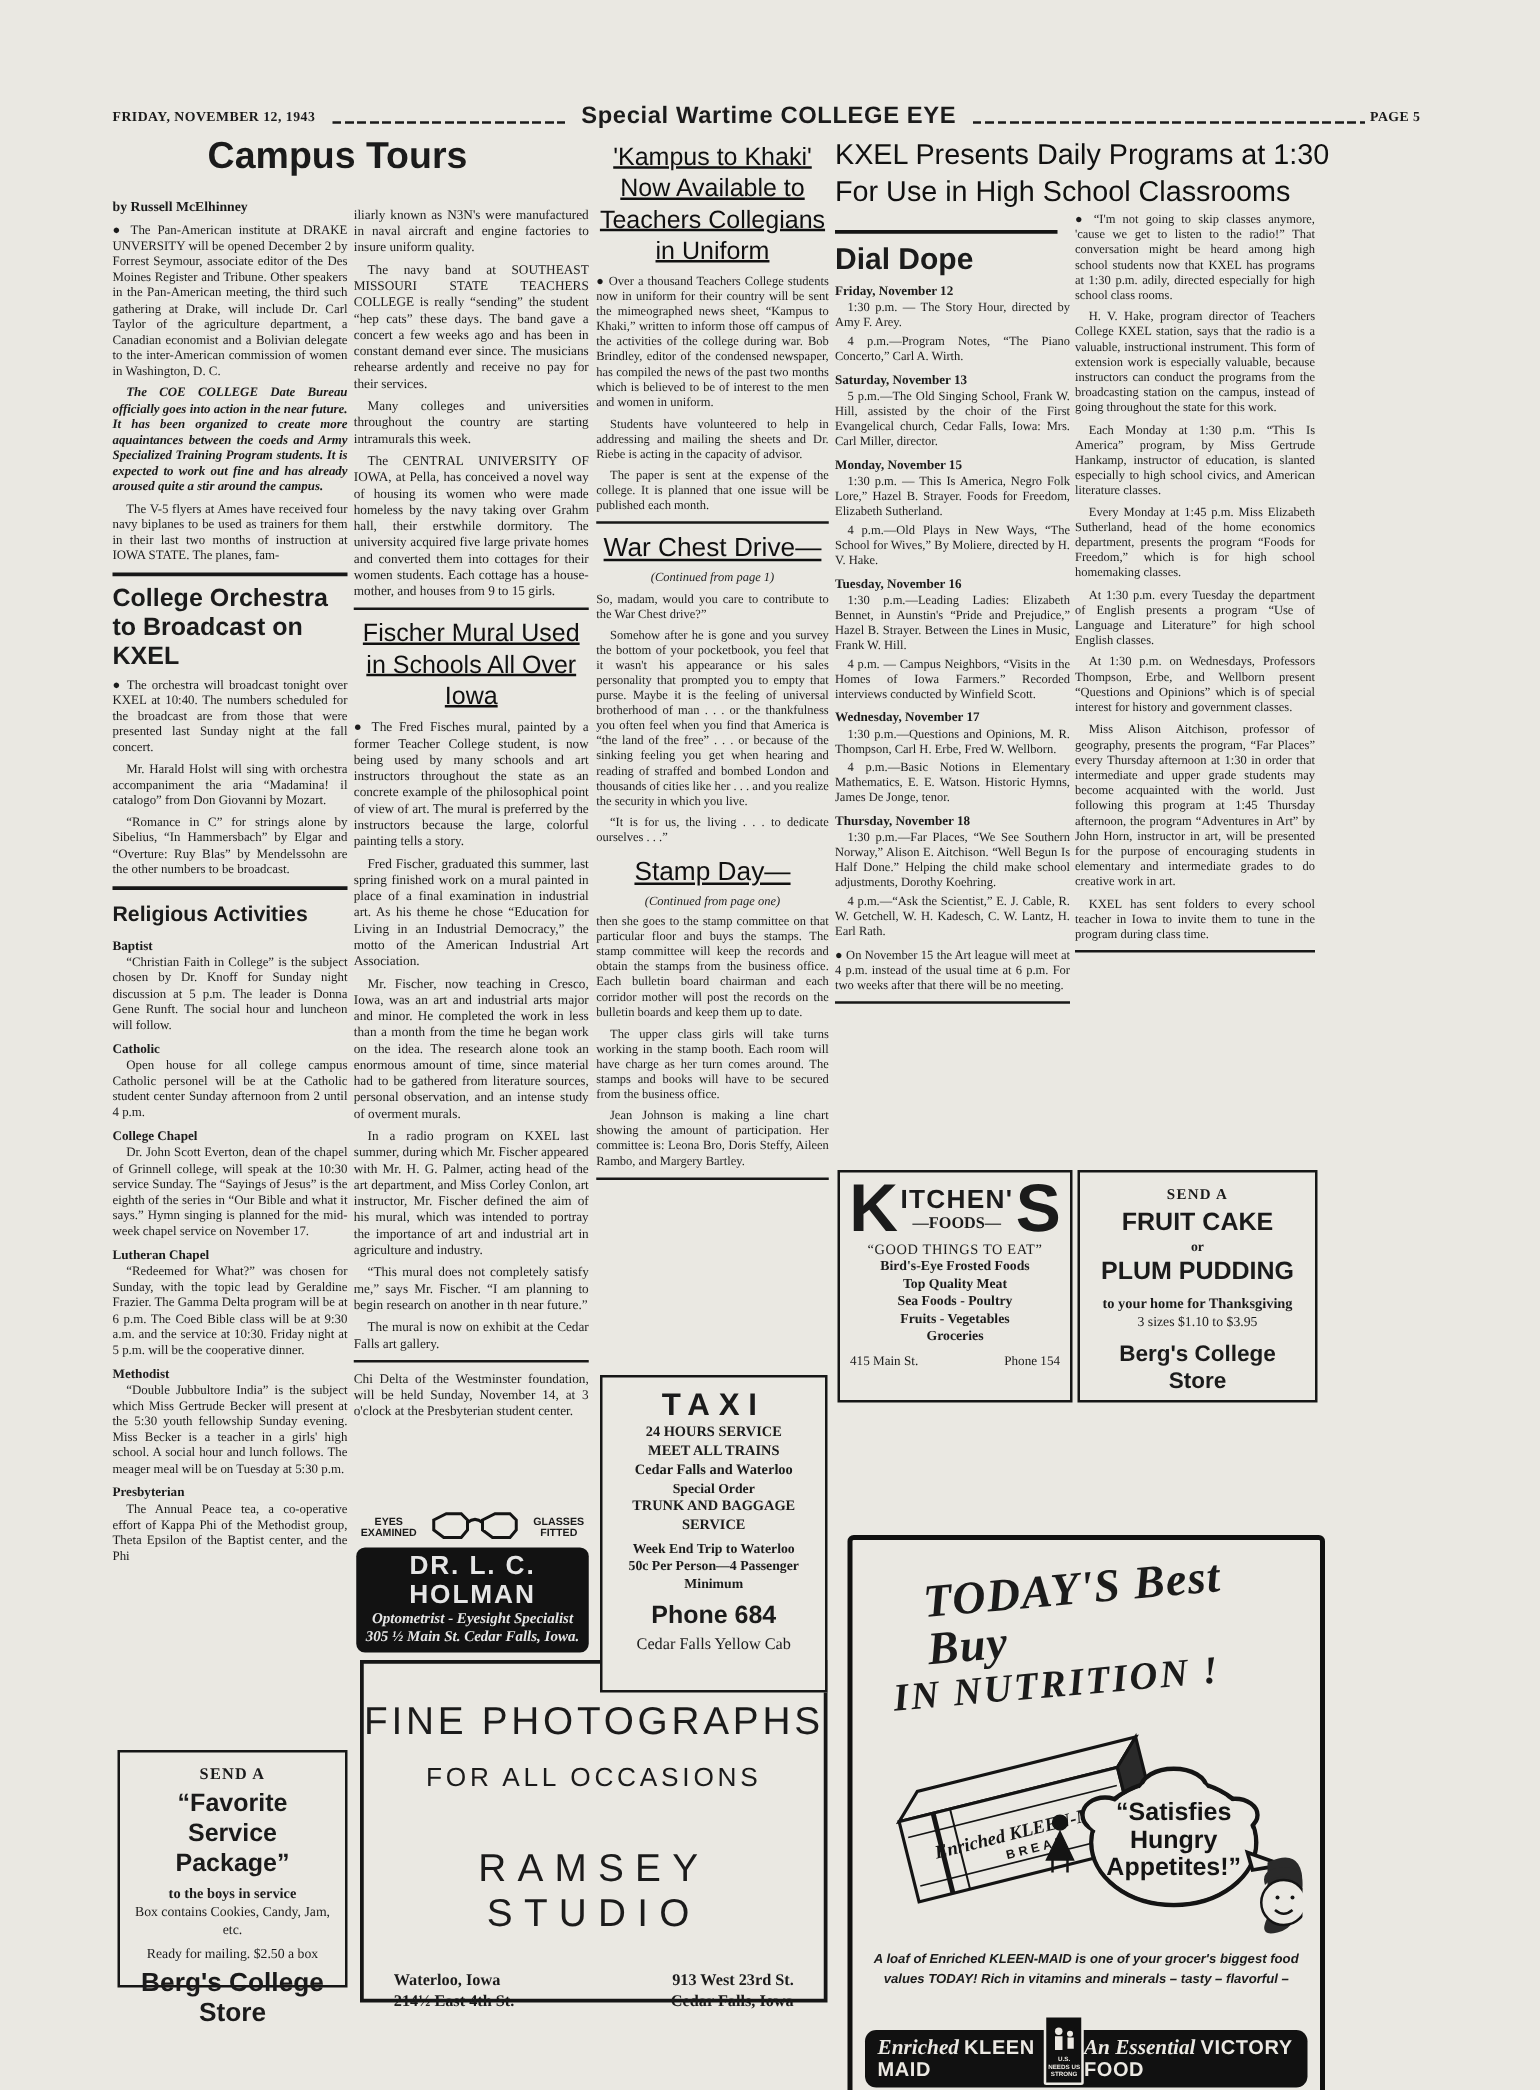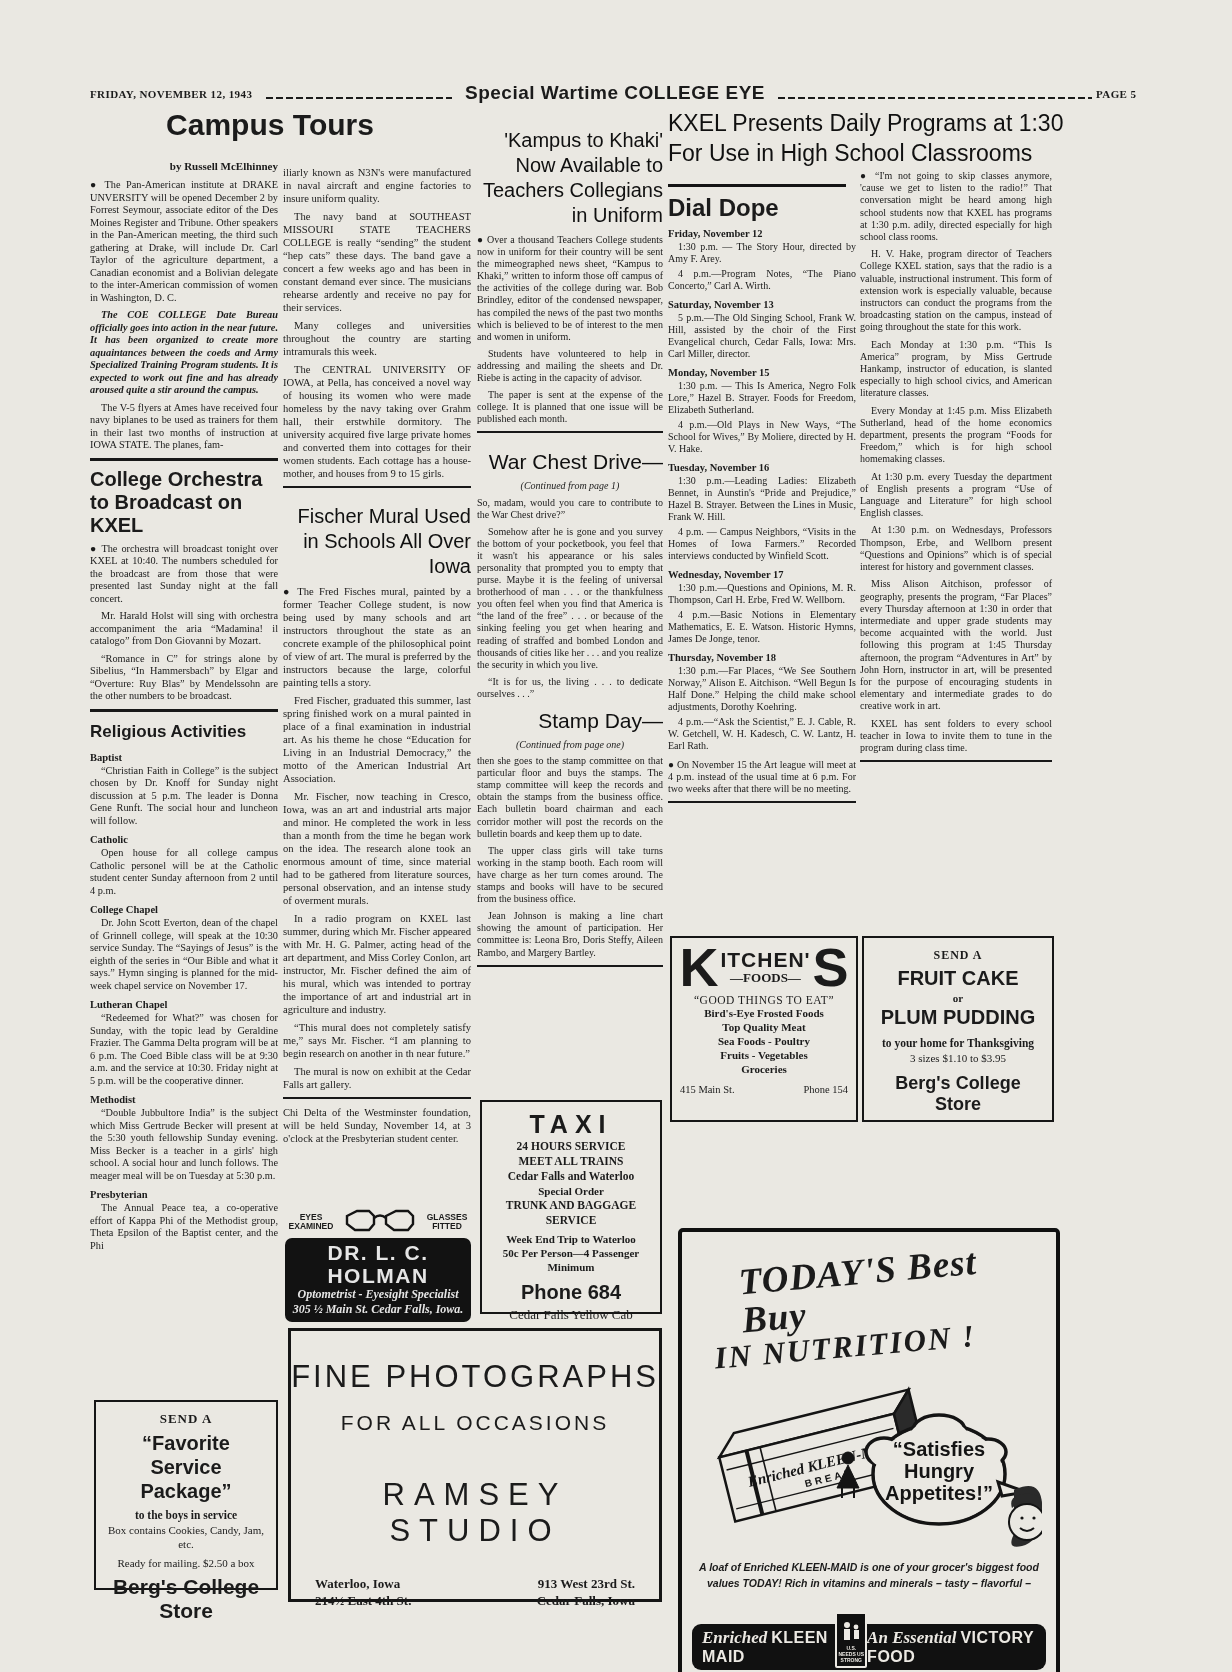--- a/index.html
+++ b/index.html
@@ -27,24 +27,24 @@
   .para.italic{font-style:italic;font-weight:bold;}
   .para.cont{text-align:center;font-style:italic;text-indent:0;margin:1px 0 4px;}
   .sub-head{font:700 10.5px "Liberation Serif",serif;margin:7px 0 2px;text-align:left;}
   .sched{margin:0 0 3px;text-indent:10px;}
   .rule{height:2px;background:#181818;margin:6px 0 7px;}
   .rule.thick{height:3px;}
   .sec-head{font-family:"Liberation Sans",sans-serif;font-weight:700;font-size:20px;line-height:23px;
             margin:3px 0 6px;text-align:left;}
   .sec-head.xl{font-size:24px;line-height:26px;}
   .sec-head-med{font-family:"Liberation Sans",sans-serif;font-weight:400;font-size:20px;line-height:25px;
-                margin:16px 0 6px;text-align:right;color:#101010;}
+                margin:2px 0 6px;text-align:center;color:#101010;text-decoration:underline;}
   #campus-headline{position:absolute;left:140px;top:108px;width:260px;text-align:center;
                    font:700 30px/34px "Liberation Sans",sans-serif;}
-  #byline{position:absolute;left:90px;top:160px;width:188px;text-align:right;
+  #byline{position:absolute;left:90px;top:160px;width:188px;text-align:left;
           font:700 11px "Liberation Serif",serif;}
   #kxel-head{position:absolute;left:668px;top:108px;width:400px;
              font:400 23px/30px "Liberation Sans",sans-serif;color:#101010;}
   #kxel-rule{position:absolute;left:668px;top:184px;width:178px;height:3px;background:#141414;}
   
   .adbox{position:absolute;border:2.5px solid #161616;box-sizing:border-box;background:#eae8e2;}
   #berg1{left:94px;top:1400px;width:184px;height:190px;text-align:center;padding:9px 6px;}
   .berg-send{font:700 13px "Liberation Serif",serif;letter-spacing:1px;}
   .berg-big{font:700 20px/24px "Liberation Sans",sans-serif;margin:4px 8px 6px;}
   .berg-l3{font:700 11.5px "Liberation Serif",serif;}
@@ -59,21 +59,21 @@
   .holman-sub{font:italic 700 12px/15px "Liberation Serif",serif;}
   .holman-addr{font:italic 700 12px/15px "Liberation Serif",serif;}
   #ramsey{left:288px;top:1328px;width:374px;height:274px;border-width:3.5px;text-align:center;padding-top:28px;}
   .ramsey1{font:400 31px "Liberation Sans",sans-serif;letter-spacing:3px;text-align:right;}
   .ramsey2{font:400 21px "Liberation Sans",sans-serif;letter-spacing:3px;margin-top:16px;}
   .ramsey3{font:400 31px "Liberation Sans",sans-serif;letter-spacing:9px;margin-top:42px;}
   .ramsey-addr{display:flex;justify-content:space-between;padding:0 24px;margin-top:26px;
                font:700 13px/17px "Liberation Serif",serif;}
   .ramsey-addr .r{text-align:right;}
   .ramsey-addr .l{text-align:left;}
-  #taxi{left:480px;top:1100px;width:182px;height:214px;text-align:center;padding:8px 4px;}
+  #taxi{left:480px;top:1100px;width:182px;height:254px;text-align:center;padding:8px 4px;}
   .taxi-title{font:700 25px "Liberation Sans",sans-serif;letter-spacing:7px;}
   .taxi-b{font:700 11.5px/15px "Liberation Serif",serif;}
   .taxi-s{font:700 11px/14px "Liberation Serif",serif;}
   .taxi-phone{font:700 20px "Liberation Sans",sans-serif;margin:7px 0 3px;}
   .taxi-co{font:13px "Liberation Serif",serif;}
   #kitchens{left:670px;top:936px;width:188px;height:186px;text-align:center;padding:8px 4px 4px;}
   .kit-row{display:flex;align-items:center;justify-content:center;gap:2px;}
   .kit-big{font:700 54px/42px "Liberation Sans",sans-serif;}
   .kit-name{font:700 21px/21px "Liberation Sans",sans-serif;letter-spacing:1px;}
   .kit-foods{font:700 13px/16px "Liberation Serif",serif;}

